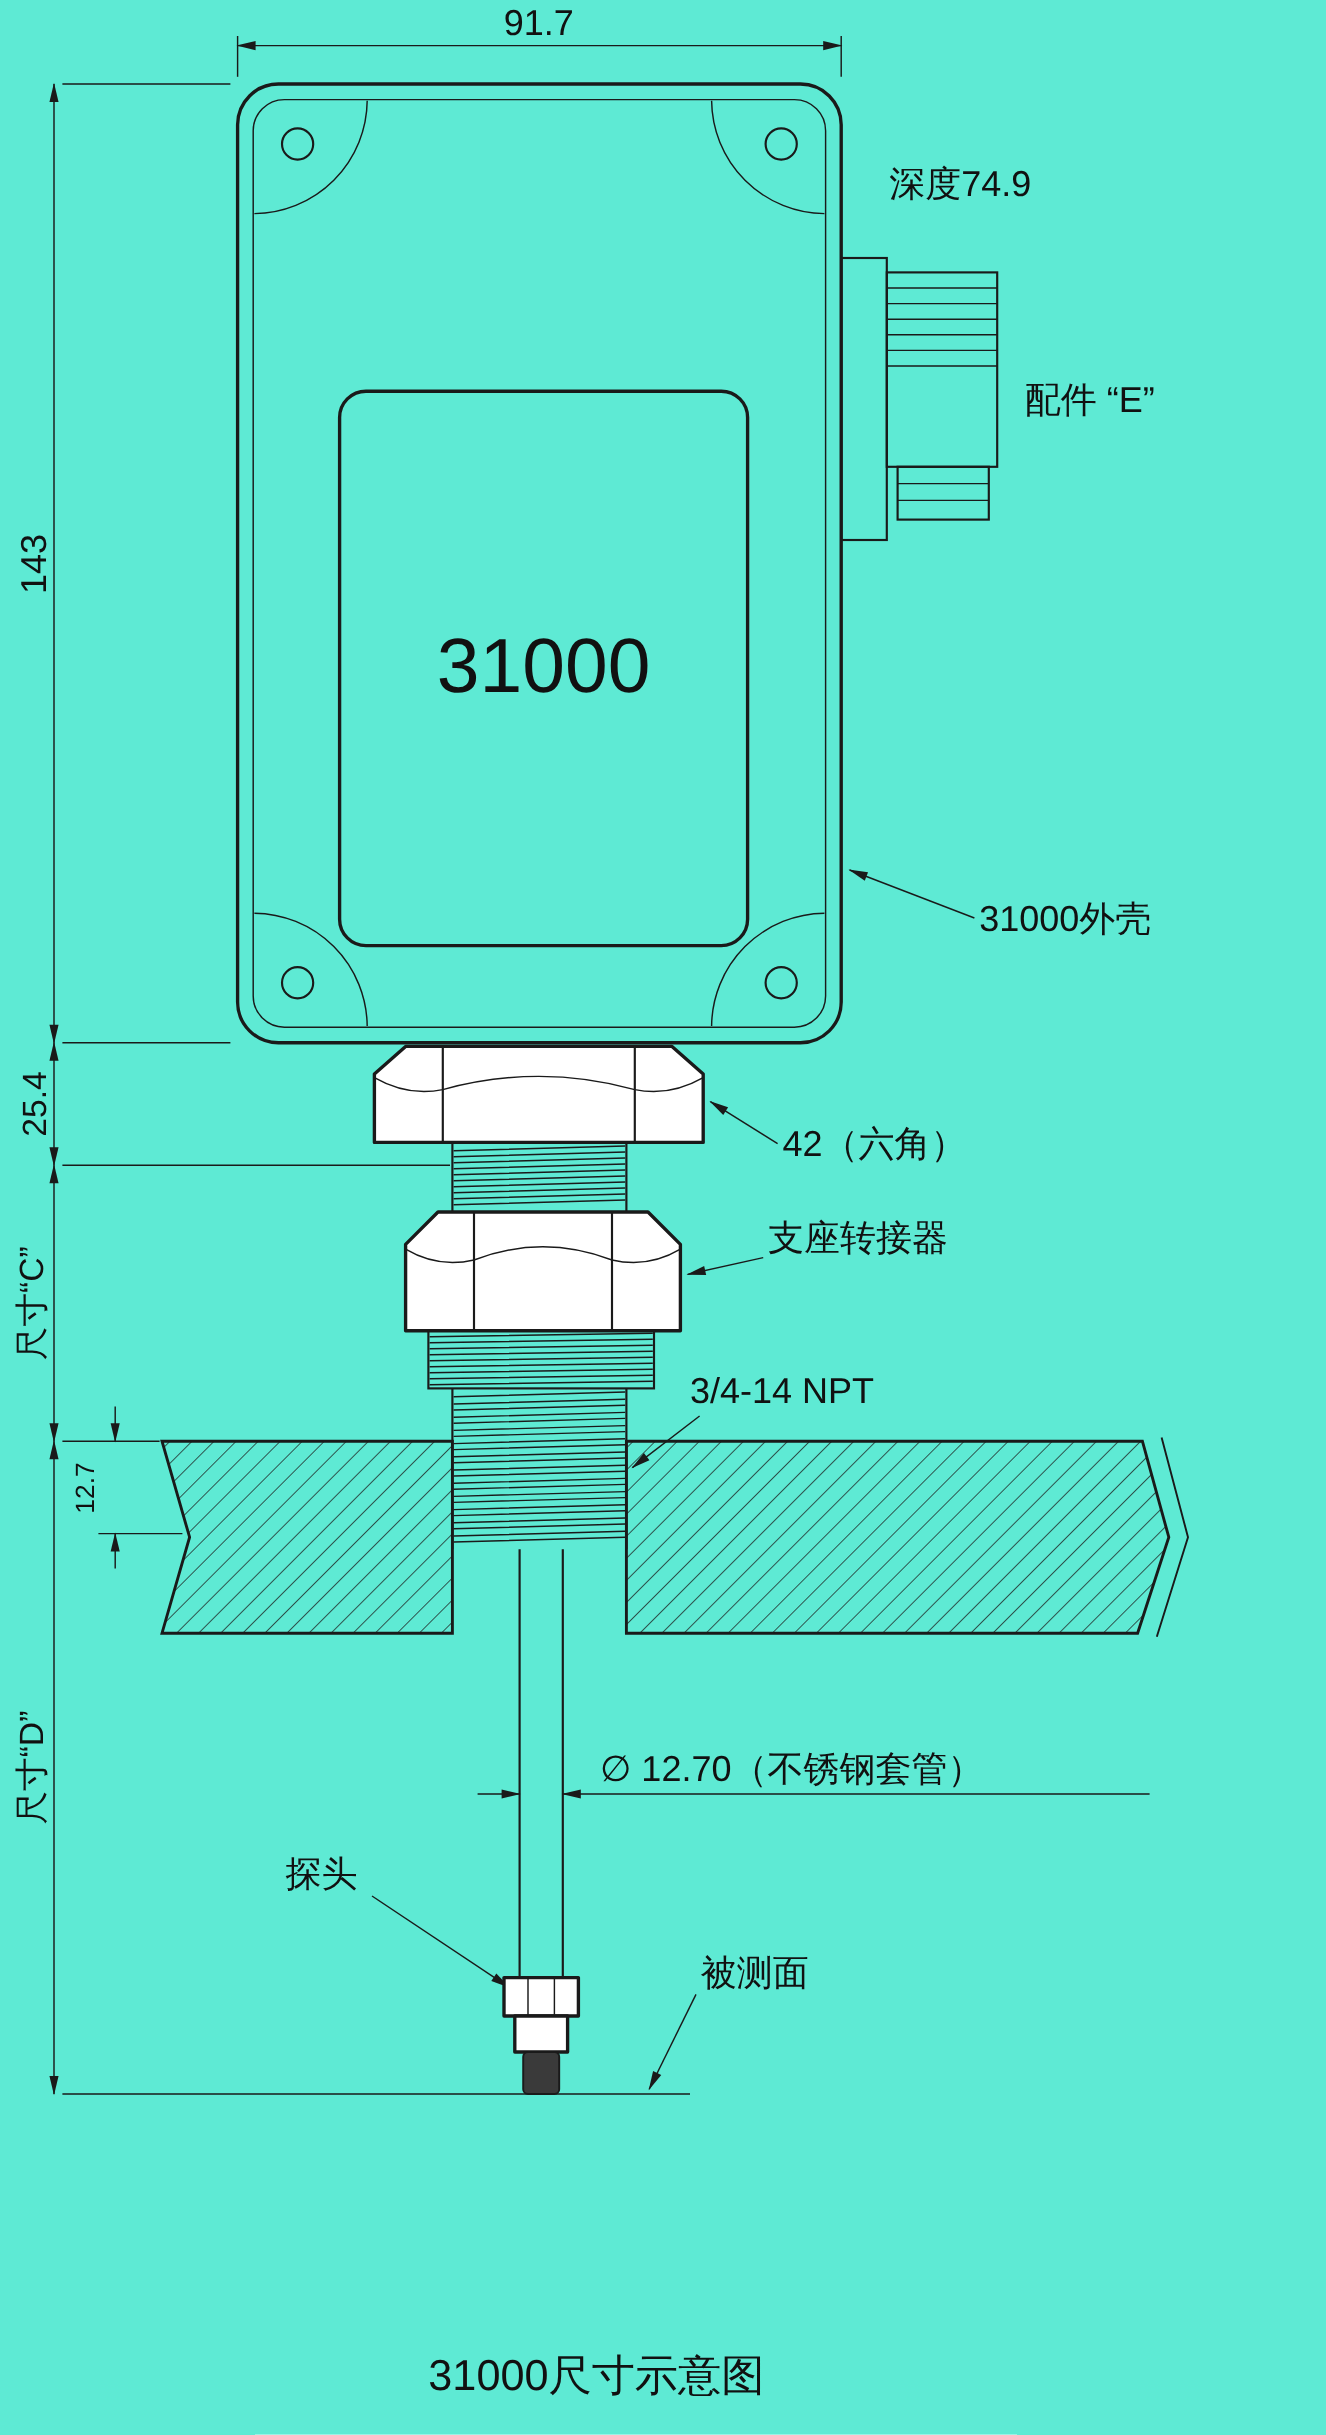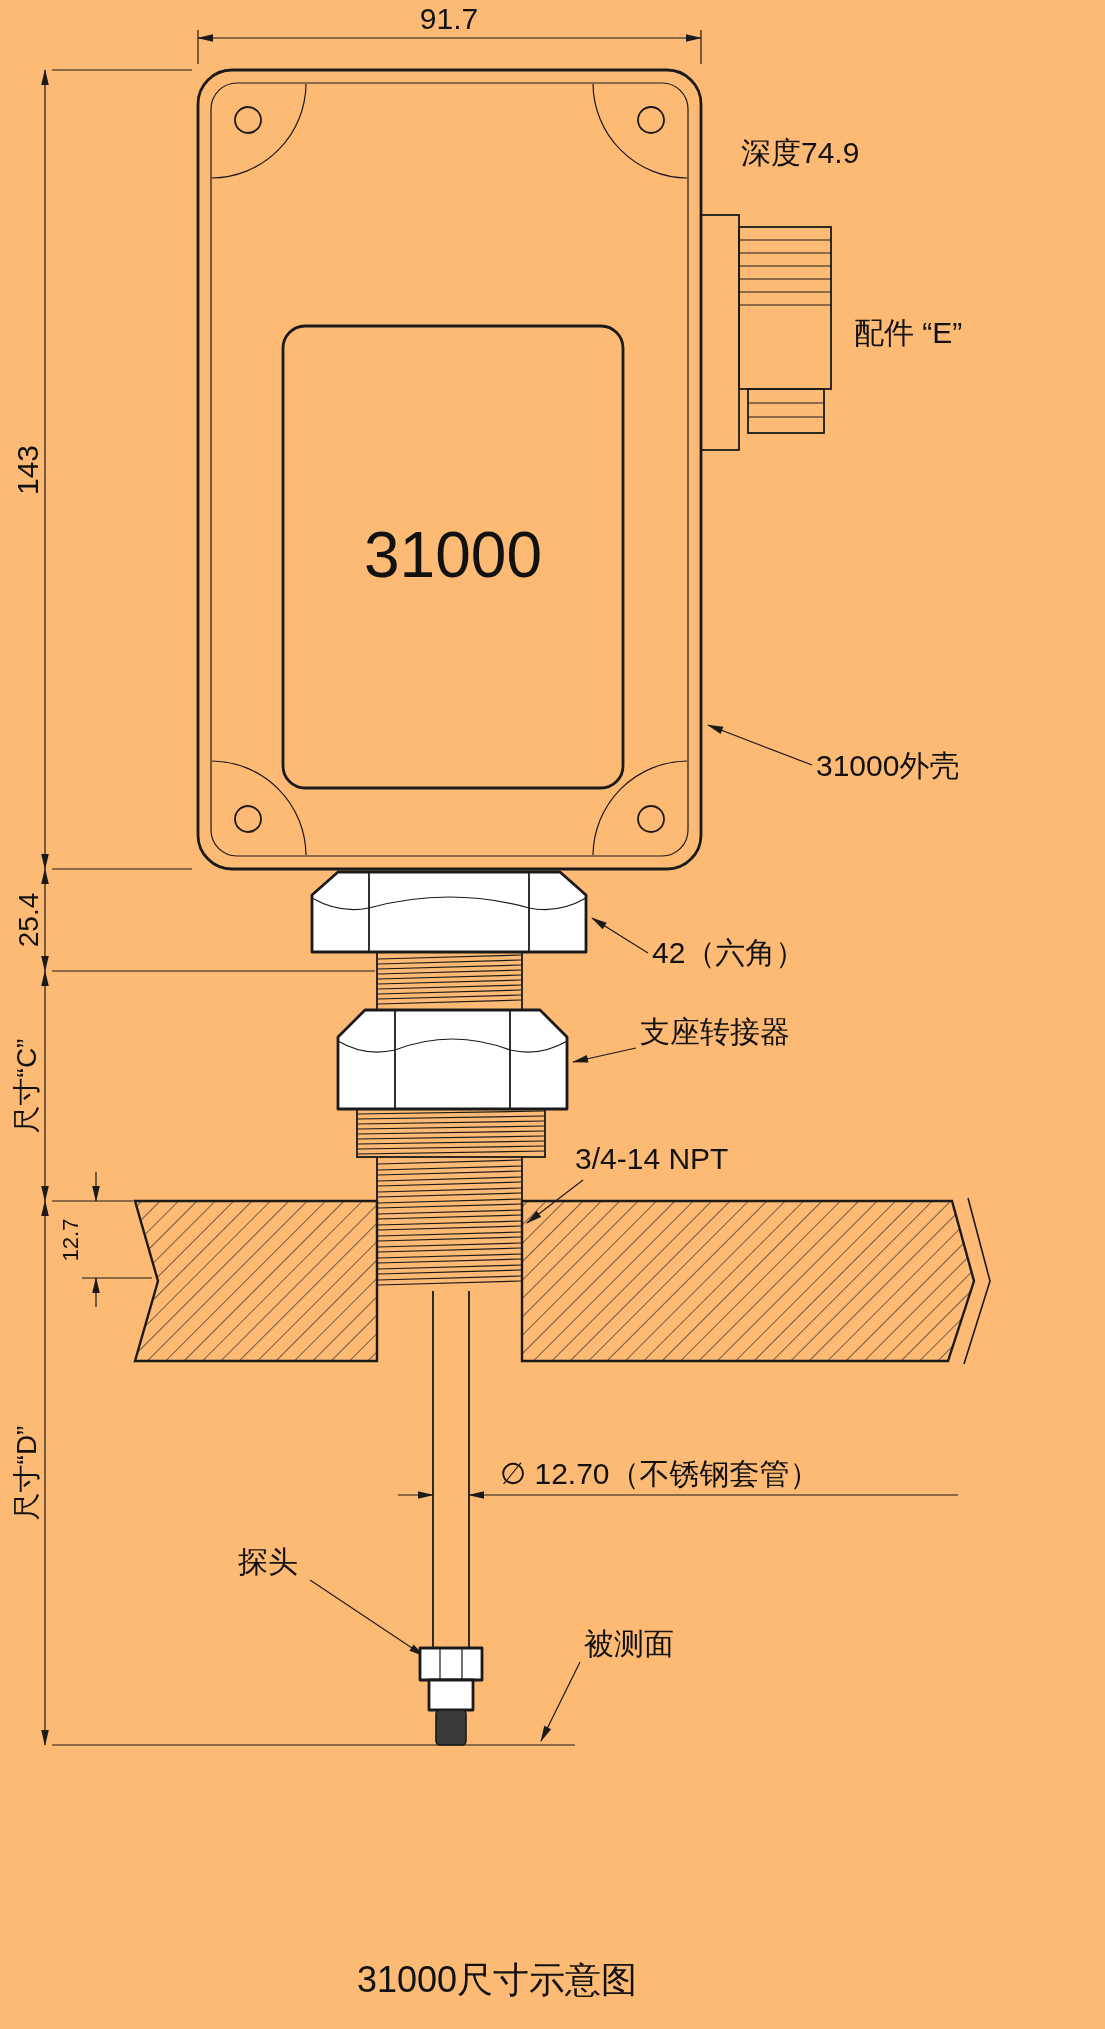--- a/index.html
+++ b/index.html
@@ -1,19 +1,19 @@
 <!DOCTYPE html>
 <html><head>
 <meta charset="utf-8">
 <style>
   html,body { margin:0; padding:0; background:#ffffff; }
   .canvas {
     position:relative;
     width:1105px; height:2029px;
-    background:#fdba74;
+    background:#5eead4;
     font-family:"Liberation Sans","DejaVu Sans",sans-serif;
   }
   svg text {
     fill:#111111;
     font-family:"Liberation Sans","DejaVu Sans",sans-serif;
   }
   .obj  { fill:none;    stroke:#1a1a1a; stroke-width:2.8; stroke-linejoin:round; }
   .objf { fill:#ffffff; stroke:#1a1a1a; stroke-width:2.8; stroke-linejoin:round; }
   .med  { fill:none;    stroke:#1a1a1a; stroke-width:1.8; }
   .thin { fill:none;    stroke:#1a1a1a; stroke-width:1.2; }

